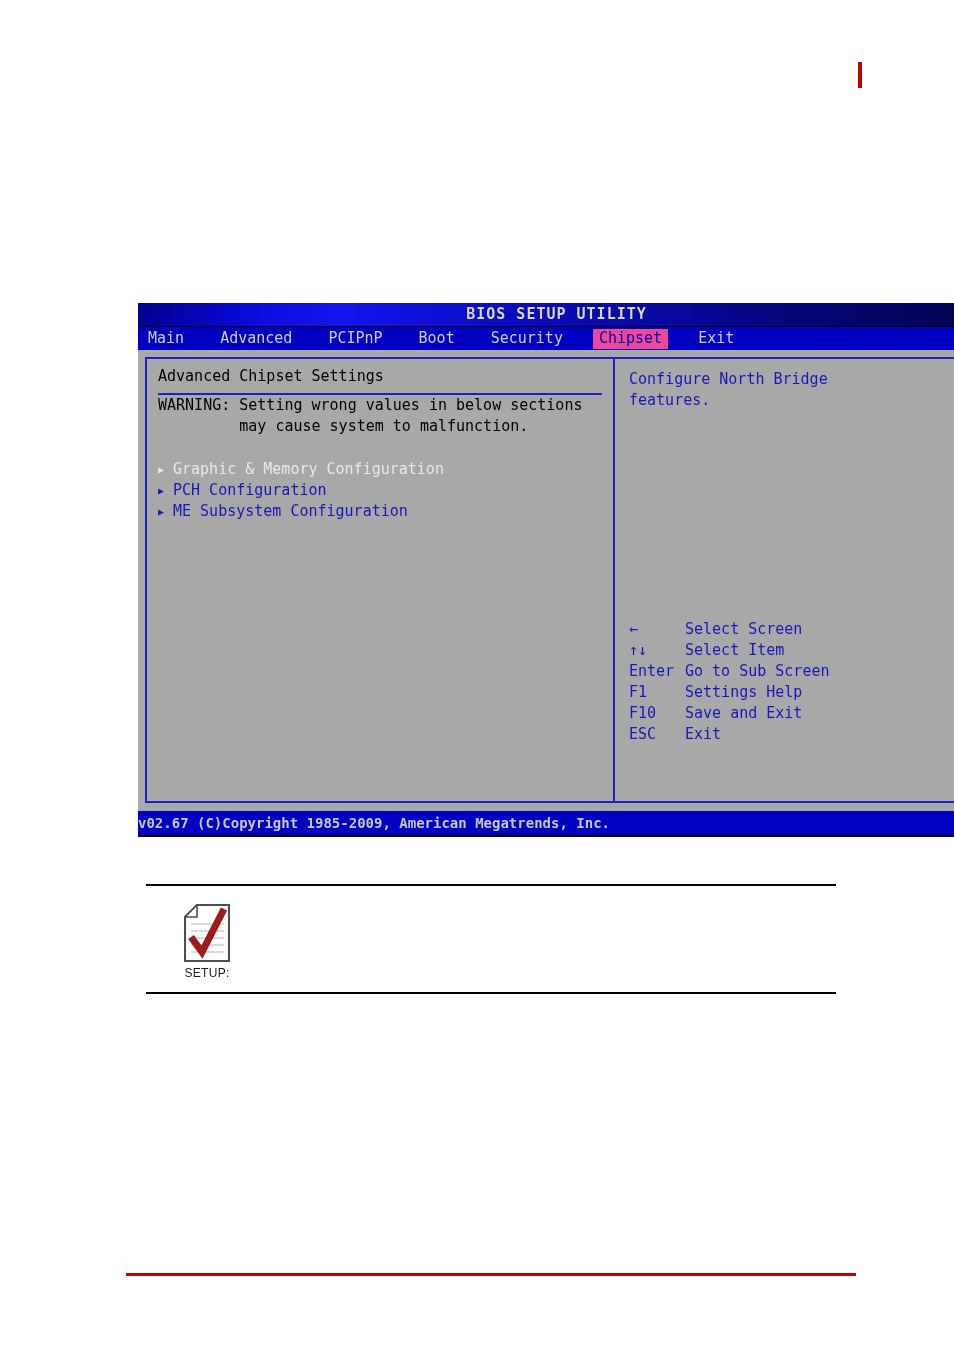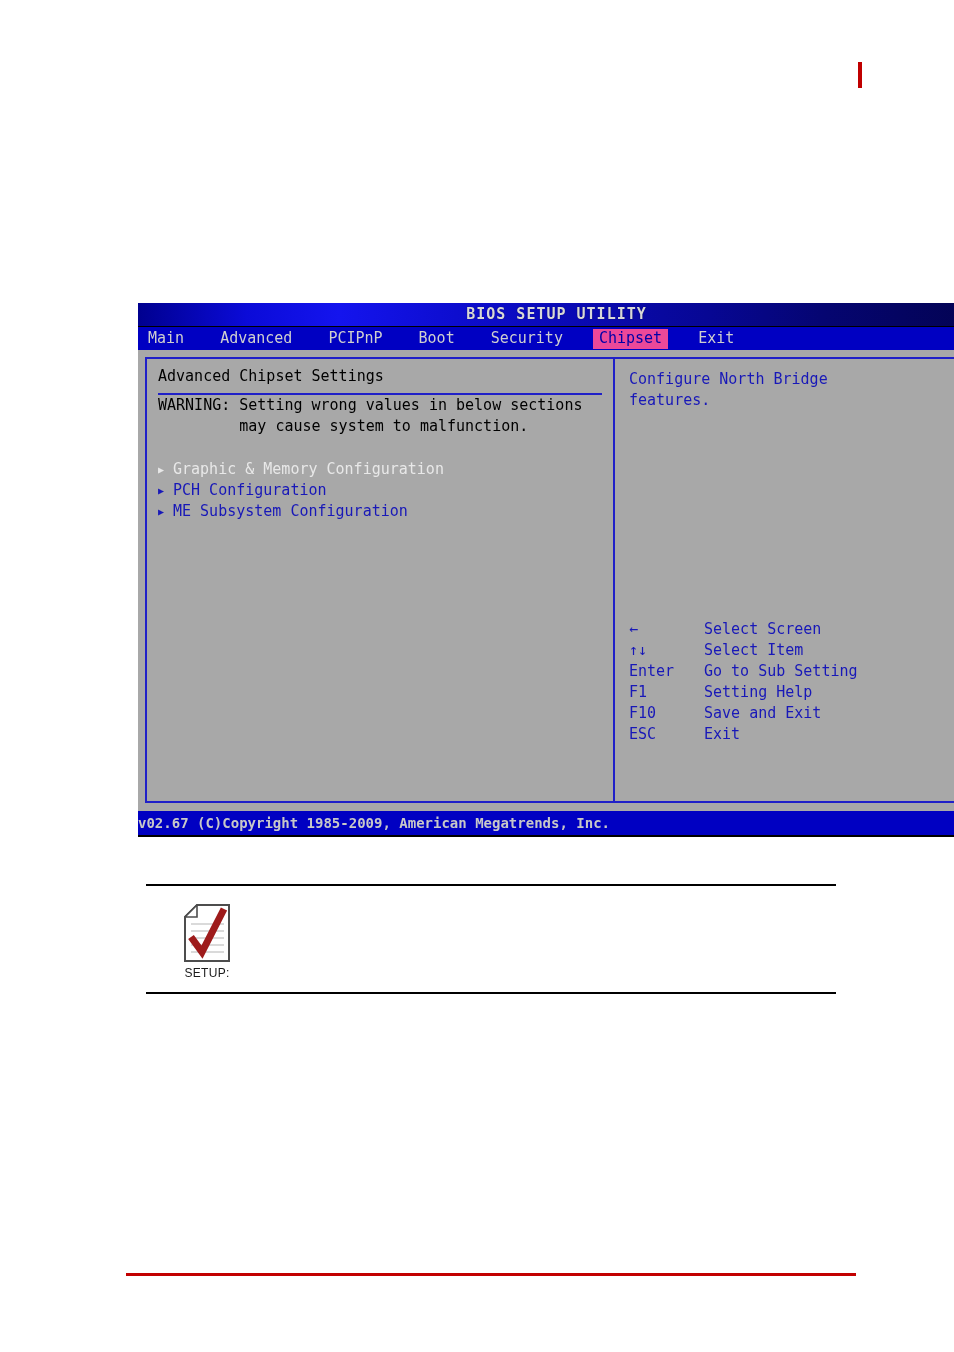--- a/index.html
+++ b/index.html
@@ -190,21 +190,21 @@
   }
   .key-row {
     display: flex;
     white-space: pre;
     line-height: 21px;
   }
   .key-name {
     display: inline-block;
     min-width: 56px;
   }
-  .key-desc { display: inline-block; margin-left: 19px; }
+  .key-desc { display: inline-block; }
 
   .bios-footer {
     position: relative;
     height: 24px;
     background: #0000c2;
     display: flex;
     align-items: center;
     justify-content: flex-start;
     border-bottom: 2px solid #000;
     font-weight: bold;
@@ -312,25 +312,25 @@
           <div class="key-row">
             <span class="key-name">←</span>
             <span class="key-desc">Select Screen</span>
           </div>
           <div class="key-row">
             <span class="key-name">↑↓</span>
             <span class="key-desc">Select Item</span>
           </div>
           <div class="key-row">
             <span class="key-name">Enter</span>
-            <span class="key-desc">Go to Sub Setting</span>
+            <span class="key-desc">Go to Sub Screen</span>
           </div>
           <div class="key-row">
             <span class="key-name">F1</span>
-            <span class="key-desc">Setting Help</span>
+            <span class="key-desc">Settings Help</span>
           </div>
           <div class="key-row">
             <span class="key-name">F10</span>
             <span class="key-desc">Save and Exit</span>
           </div>
           <div class="key-row">
             <span class="key-name">ESC</span>
             <span class="key-desc">Exit</span>
           </div>
         </div>

